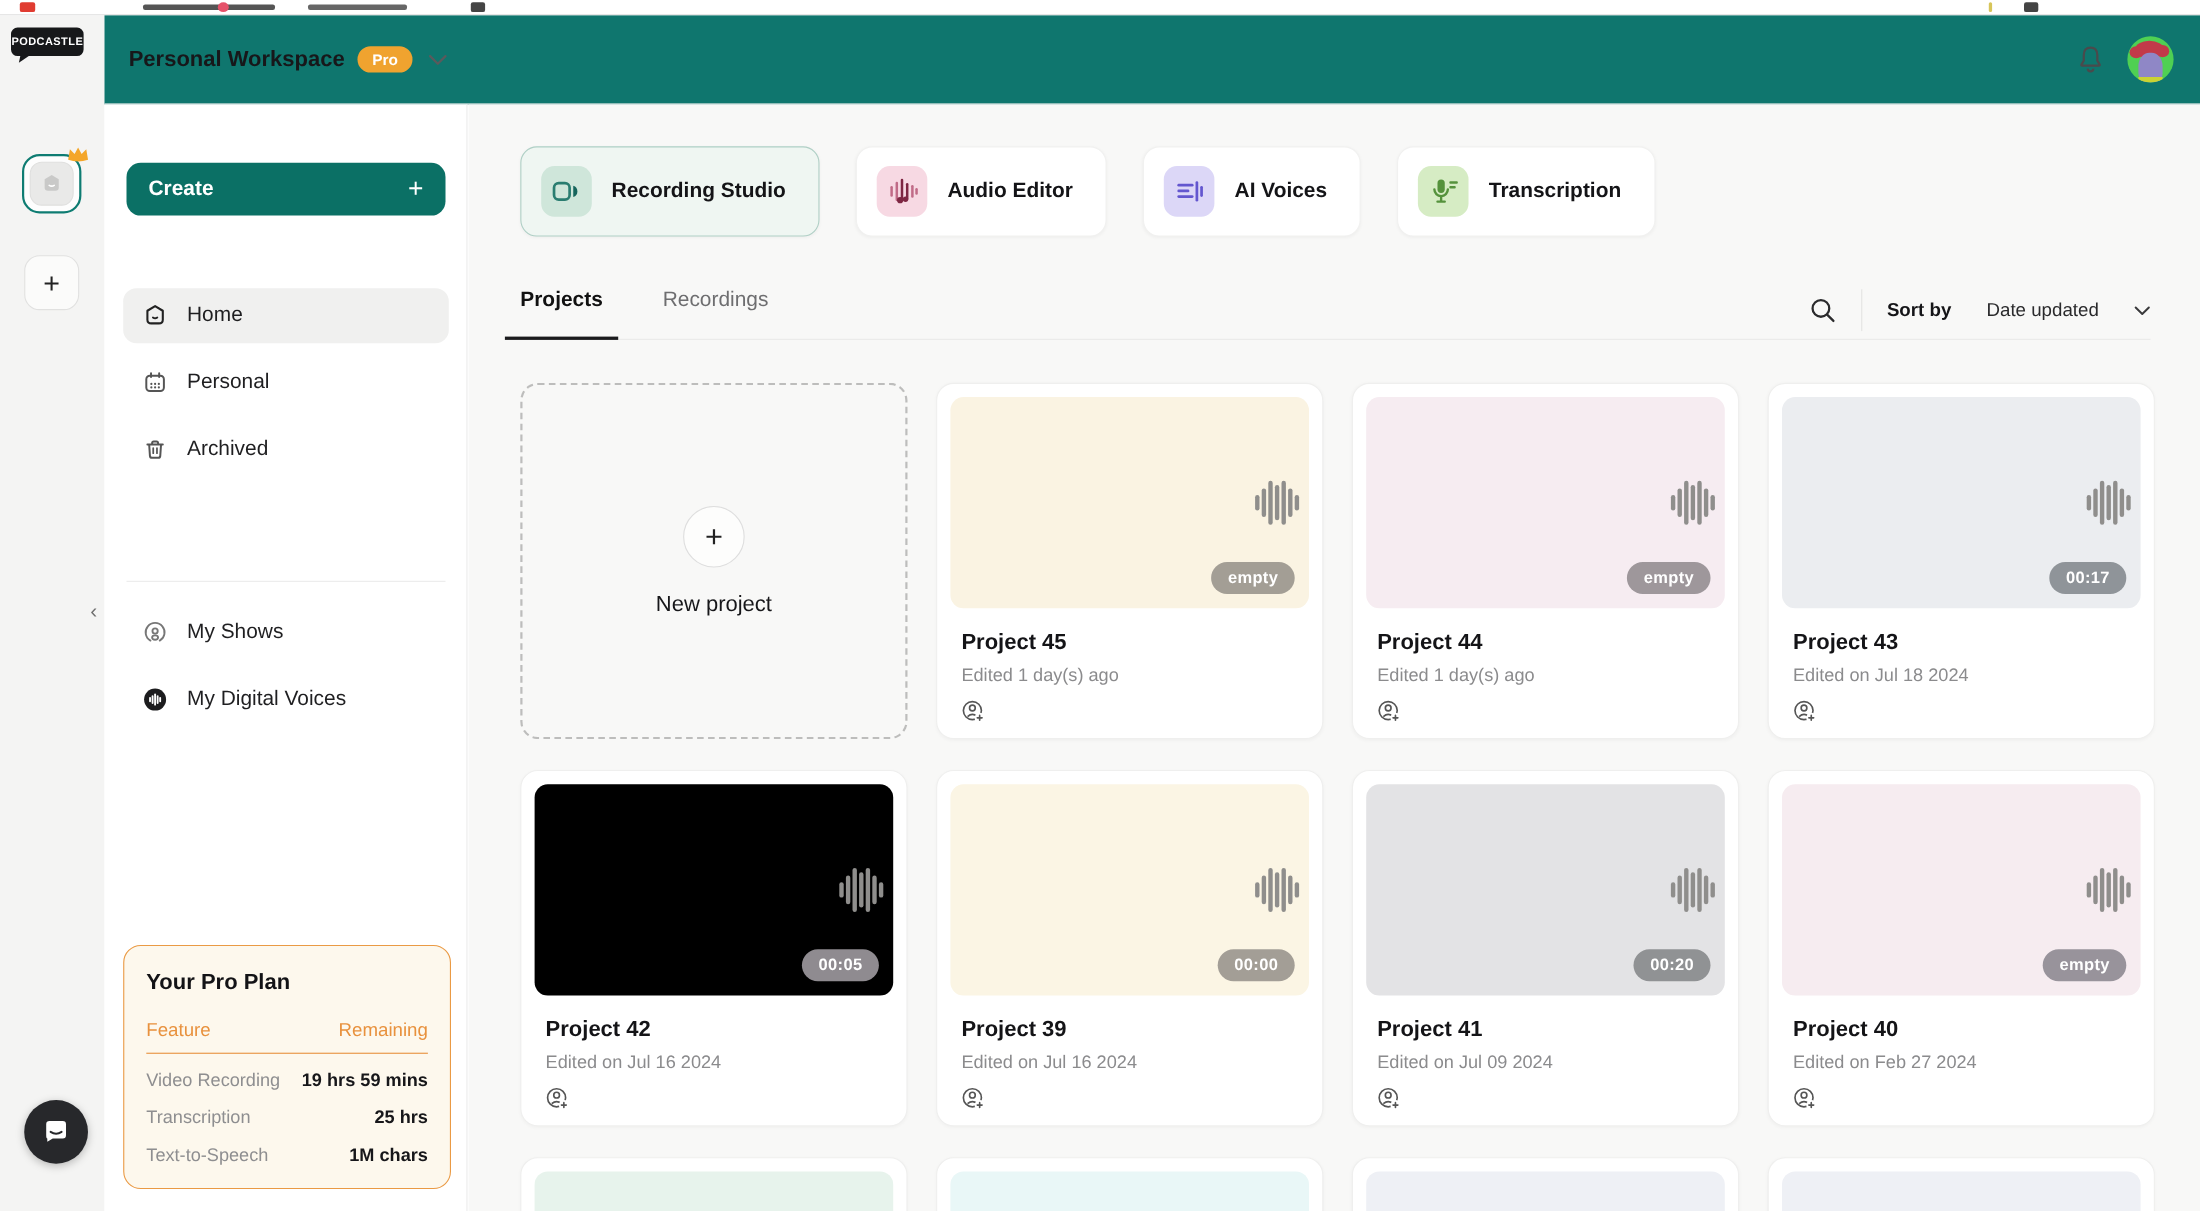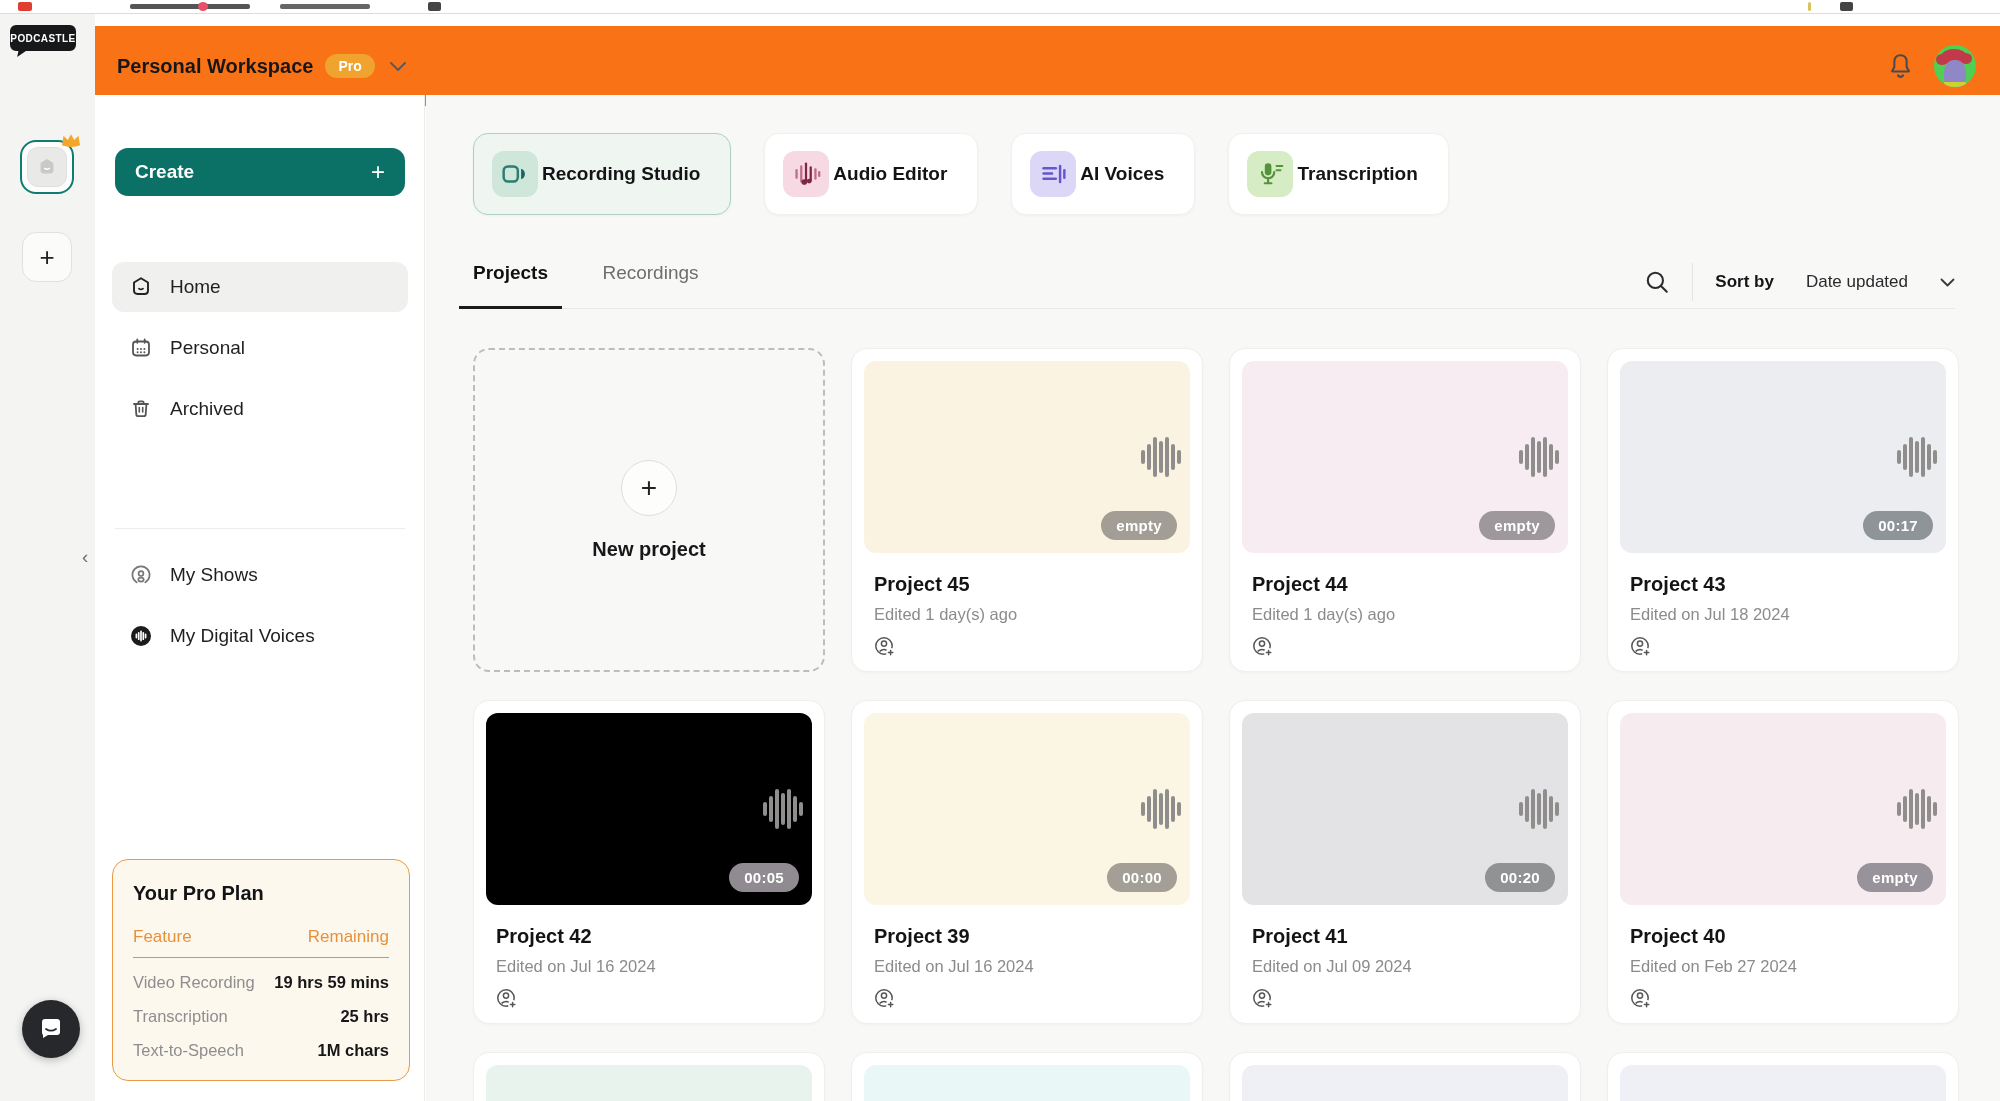--- a/index.html
+++ b/index.html
@@ -28,21 +28,21 @@
     display:flex; align-items:center; justify-content:center; }
   .ws-crown { position:absolute; top:118px; left:60px; }
   .add-ws-btn { position:absolute; top:218px; left:22px; width:50px; height:50px; border-radius:14px;
     background:#fbfbfa; border:1.5px solid #e1e1e0; font-size:26px; color:#222; display:flex;
     align-items:center; justify-content:center; font-weight:300; }
   .collapse { position:absolute; top:532px; left:82px; font-size:19px; color:#6f6f6f; cursor:pointer; }
   .intercom { position:absolute; top:986px; left:22px; width:58px; height:58px; border-radius:50%;
     background:#27282b; display:flex; align-items:center; justify-content:center; box-shadow:0 2px 8px rgba(0,0,0,.25); }
 
   
-  .header { position:absolute; top:12px; left:95px; width:1905px; height:81px; background:#f97316;
+  .header { position:absolute; top:0; left:95px; width:1905px; height:81px; background:#0f766e;
     border-bottom:1px solid #ececeb; display:flex; align-items:center; padding:0 24px 0 22px; }
   .ws-title { font-size:20px; font-weight:600; color:#17171a; }
   .pro-pill { margin-left:12px; background:#f0a32f; color:#fff; font-size:14px; font-weight:bold;
     padding:4px 13px; border-radius:999px; }
   .hdr-chev { margin-left:14px; }
   .hdr-right { margin-left:auto; display:flex; align-items:center; gap:20px; }
   .avatar { width:42px; height:42px; border-radius:50%; background:#4fd053; position:relative; overflow:hidden; }
   .avatar .hair { position:absolute; top:4px; left:7px; width:26px; height:16px; background:#c23a49; border-radius:50% 50% 45% 45%; }
   .avatar .hair2 { position:absolute; top:9px; left:2px; width:12px; height:11px; background:#c23a49; border-radius:50%; }
   .avatar .hair3 { position:absolute; top:8px; left:26px; width:12px; height:11px; background:#c23a49; border-radius:50%; }
@@ -72,21 +72,21 @@
   .plan-hr { border-top:1.5px solid #e8913d; margin-top:10px; }
   .plan-row { display:flex; justify-content:space-between; margin-top:15px; font-size:16.5px; }
   .plan-row .f { color:#8e8e90; }
   .plan-row .r { color:#17171a; font-weight:600; }
 
   
   .main { position:absolute; top:81px; left:426px; width:1574px; height:1006px; background:#f8f8f7; overflow:hidden; }
 
   .tools { position:absolute; top:38px; left:47px; display:flex; gap:33px; }
   .tool { height:82px; background:#fff; border:1.5px solid #f1f1f0; border-radius:15px; display:flex;
-    align-items:center; padding:0 30px 0 18px; gap:4px; box-shadow:0 1px 3px rgba(0,0,0,.04); cursor:pointer; }
+    align-items:center; padding:0 30px 0 18px; gap:18px; box-shadow:0 1px 3px rgba(0,0,0,.04); cursor:pointer; }
   .tool.active { background:#eff6f2; border:1.5px solid #afcfc5; }
   .tool .t-ico { width:46px; height:46px; border-radius:12px; display:flex; align-items:center; justify-content:center; }
   .tool .t-lbl { font-size:19px; font-weight:600; color:#141417; }
 
   .tabsbar { position:absolute; top:167px; left:47px; right:45px; height:47px; border-bottom:1px solid #e9e9e8; }
   .tab { position:relative; display:inline-block; font-size:19px; height:46px; cursor:pointer; margin-right:50px; }
   .tab.active { font-weight:bold; color:#111; }
   .tab.inactive { color:#6e6e70; }
   .tab.active::after { content:""; position:absolute; left:-14px; right:-14px; bottom:-1px; height:3.5px; background:#1b1b1d; }
   .tabs-right { position:absolute; right:0; top:0; display:flex; align-items:center; gap:22px; height:40px; }
@@ -104,21 +104,21 @@
   .badge { position:absolute; right:13px; bottom:13px; color:#fff; font-size:15px; font-weight:bold;
     padding:6px 15px; border-radius:999px; letter-spacing:.3px; }
   .c-title { margin:20px 4px 0 10px; font-size:20px; font-weight:bold; color:#141417; }
   .c-meta { margin:9px 4px 0 10px; font-size:16.5px; color:#8b8b8d; }
   .c-invite { margin:10px 0 0 8px; }
 
   .newcard { width:352px; height:324px; border:2px dashed #bdbdbc; border-radius:16px; display:flex;
     flex-direction:column; align-items:center; justify-content:center; cursor:pointer; background:transparent; }
   .newcard .circ { width:56px; height:56px; border-radius:50%; border:1px solid #dedede; background:#fdfdfc;
     display:flex; align-items:center; justify-content:center; font-size:28px; font-weight:300; color:#222; }
-  .newcard .lbl { margin-top:22px; font-size:20px; font-weight:bold; color:#17171a; }
+  .newcard .lbl { margin-top:22px; font-size:20px; font-weight:normal; color:#17171a; }
 
   svg { display:block; }
 </style>
 </head>
 <body>
 
 <div class="chrome">
   <div class="frag" style="left:18px;width:14px;background:#e03c31;"></div>
   <div class="frag" style="left:130px;width:120px;background:#555;height:5px;top:4px;"></div>
   <div class="frag" style="left:198px;width:10px;background:#e5526a;border-radius:50%;"></div>

